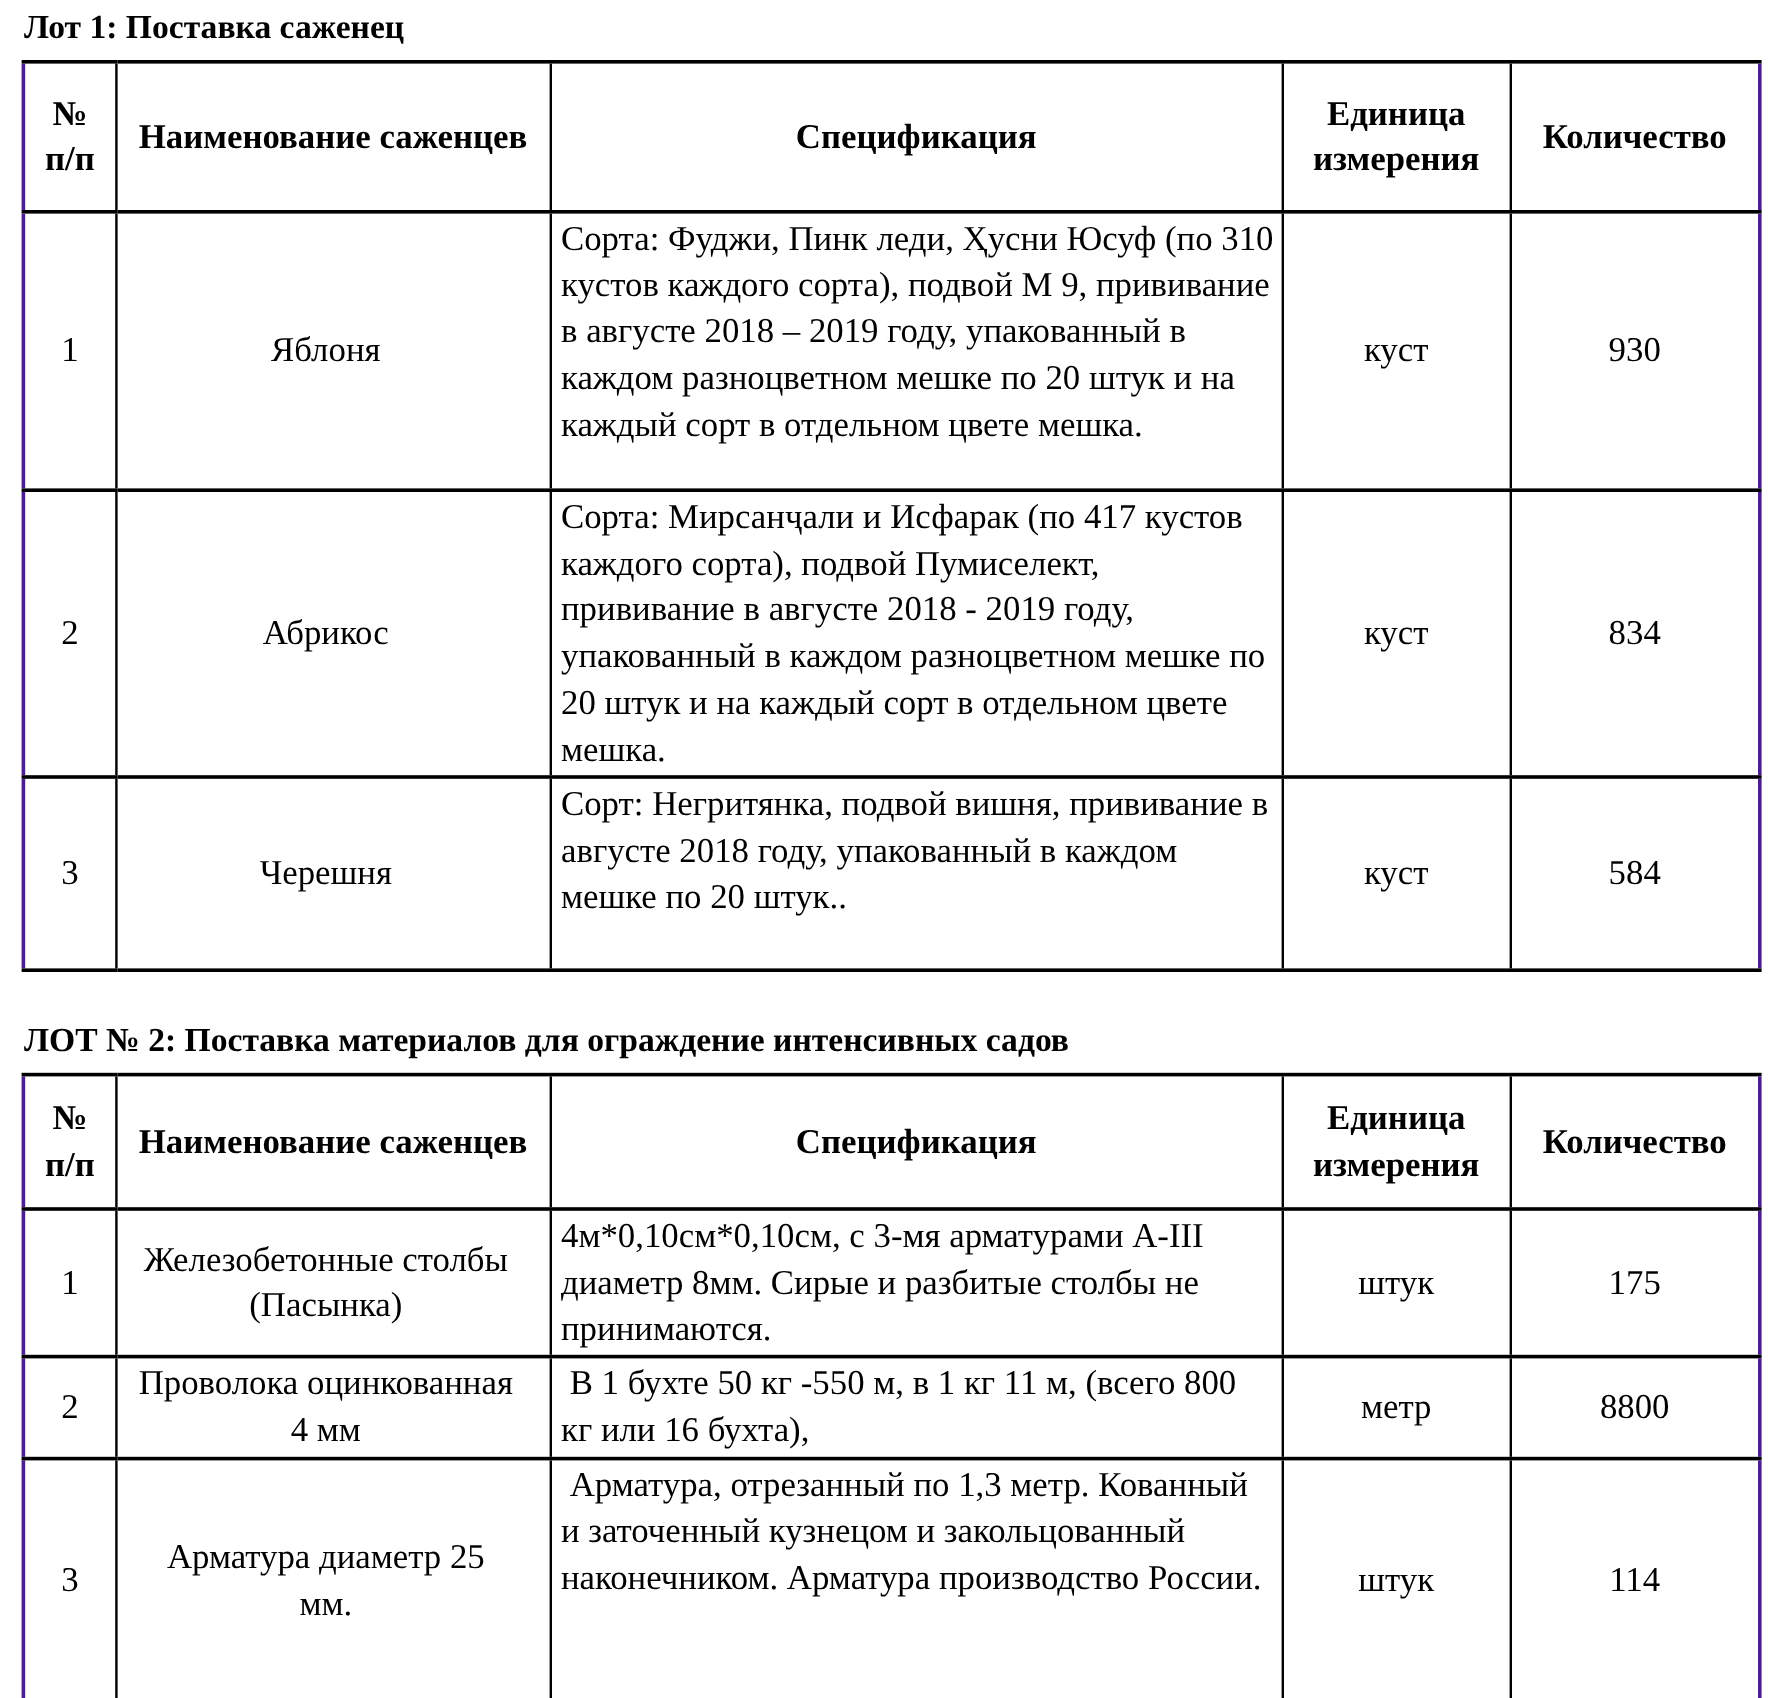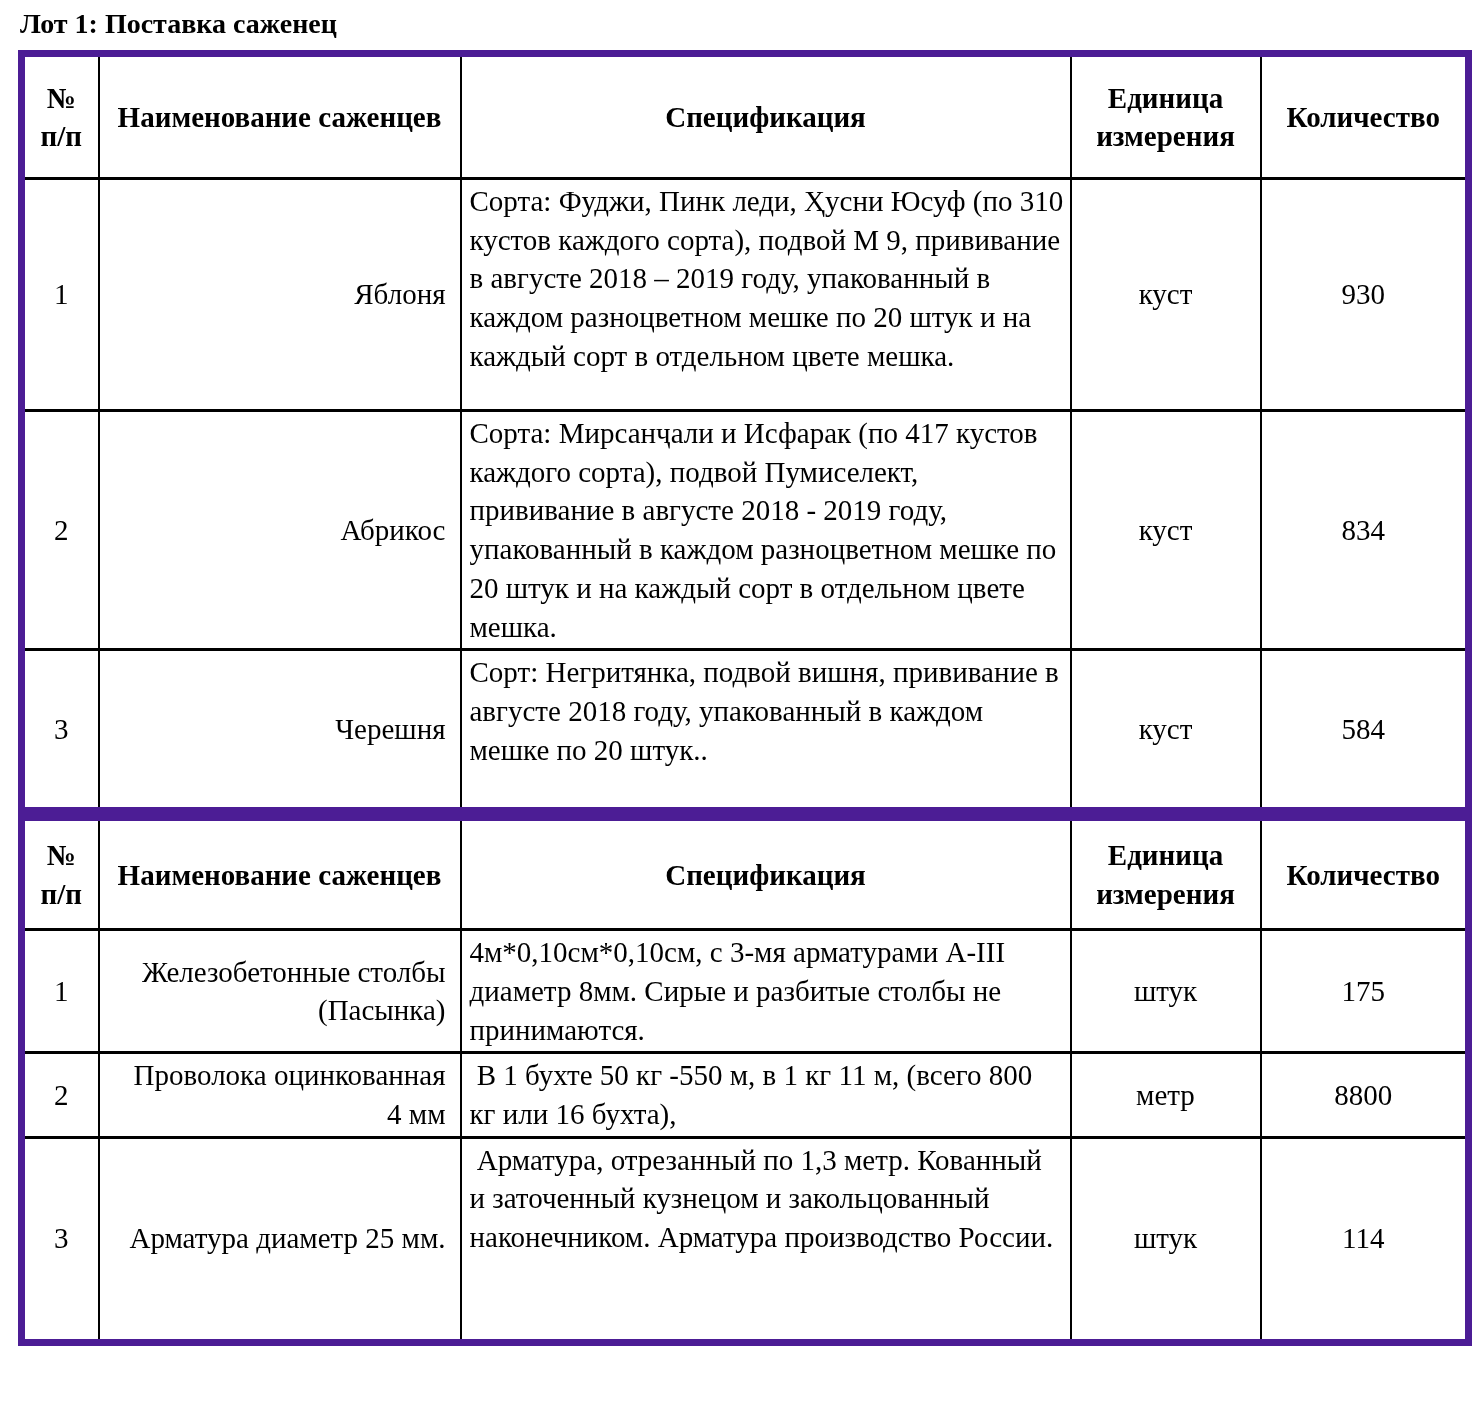--- a/index.html
+++ b/index.html
@@ -22,21 +22,21 @@
     margin: 0 0 9px 2px;
     line-height: 1.25;
   }
   .lot-title.second {
     margin-top: 40px;
   }
   table.lot-table {
     border-collapse: collapse;
     table-layout: fixed;
     width: 1447px;
-    border: 7px solid #4c1d95;
+    border: 3px solid #4c1d95;
   }
   table.lot-table th,
   table.lot-table td {
     border-left: 2px solid #000;
     border-right: 2px solid #000;
     border-top: 3px solid #000;
     border-bottom: 3px solid #000;
     box-sizing: border-box;
     overflow: hidden;
   }
@@ -53,23 +53,23 @@
     font-size: 29px;
     line-height: 1.335;
     margin-left: 18px;
   }
   td.cell-num {
     text-align: center;
     vertical-align: middle;
     padding: 0 4px;
   }
   td.cell-name {
-    text-align: right;
+    text-align: center;
     vertical-align: middle;
-    padding: 2px 14px 2px 16px;
+    padding: 2px 28px 2px 16px;
   }
   td.cell-spec {
     text-align: left;
     vertical-align: top;
     padding: 2px 6px 2px 8px;
     white-space: pre-wrap;
   }
   td.cell-unit,
   td.cell-qty {
     text-align: center;
@@ -119,20 +119,21 @@
       <tr style="height:161px">
         <td class="cell-num">3</td>
         <td class="cell-name">Черешня</td>
         <td class="cell-spec">Сорт: Негритянка, подвой вишня, прививание в августе 2018 году, упакованный в каждом мешке по 20 штук..</td>
         <td class="cell-unit">куст</td>
         <td class="cell-qty">584</td>
       </tr>
     </tbody>
   </table>
 
+  <h1 class="lot-title second">ЛОТ № 2: Поставка материалов для ограждение интенсивных садов</h1>
 
   <table class="lot-table">
     <colgroup>
       <col style="width:77px">
       <col style="width:362px">
       <col style="width:610px">
       <col style="width:190px">
       <col style="width:208px">
     </colgroup>
     <thead>

